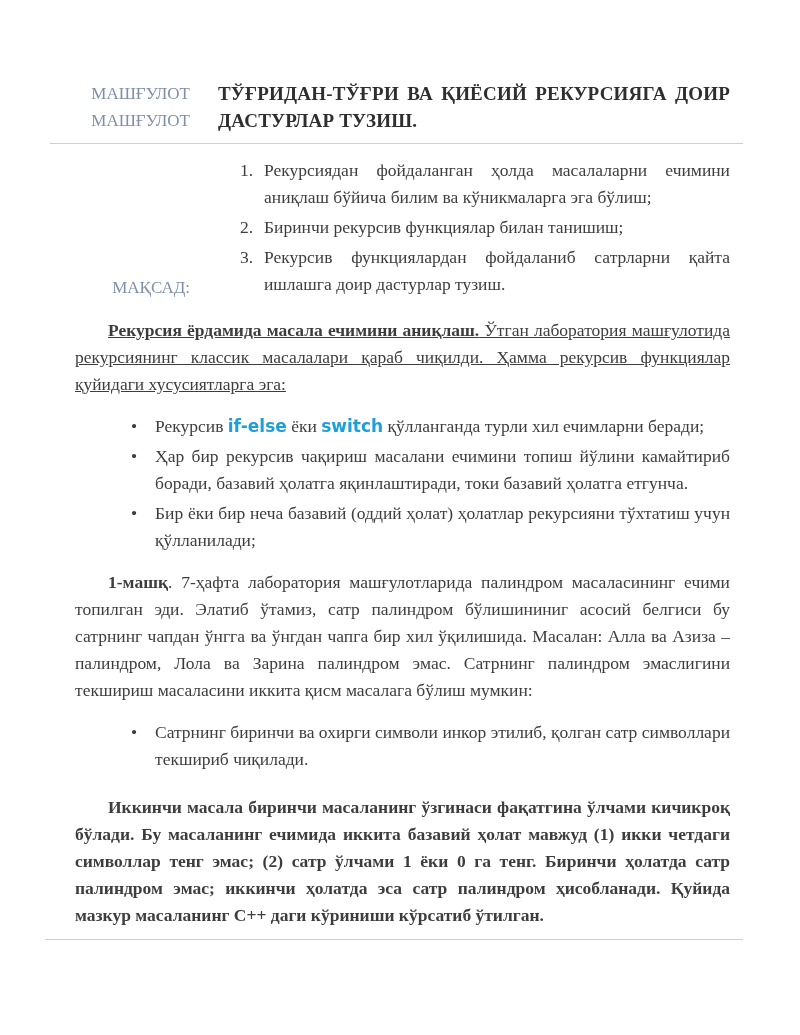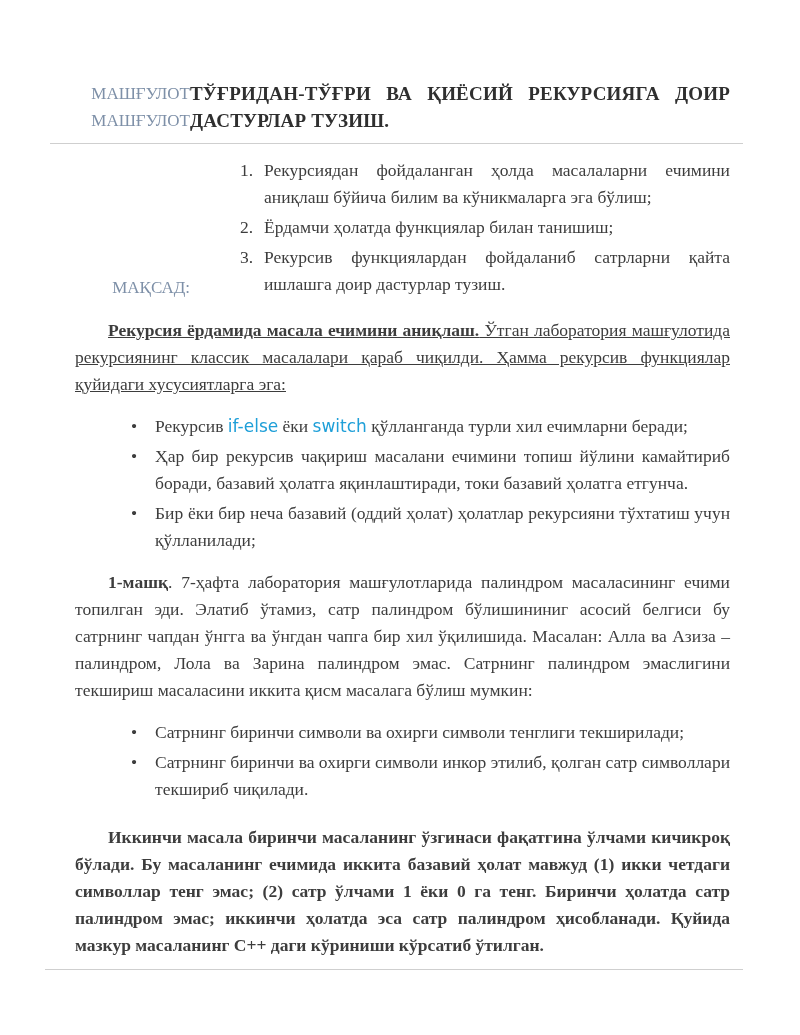--- a/index.html
+++ b/index.html
@@ -17,21 +17,21 @@
   }
   .page{box-sizing:border-box;width:800px;height:1035px;padding:80px 70px 0 75px;}
 
   
   .header-row{display:flex;align-items:flex-end;}
   .header-label{
     width:115px;flex:none;text-align:right;
     color:var(--label-accent);font-size:17px;line-height:27px;
   }
   .header-title{
-    flex:1;font-weight:bold;font-size:19px;line-height:27px;
+    flex:1;margin-left:28px;font-weight:bold;font-size:19px;line-height:27px;
     color:#2f2f2f;text-align:justify;text-align-last:left;letter-spacing:0.2px;
   }
 
   .rule{border:none;border-top:1px solid var(--divider);height:0;}
   .rule-header{margin:9px -13px 13px -25px;}
   .rule-footer{margin:10px -13px 8px -30px;}
 
   
   .goal-row{display:flex;align-items:flex-end;}
   .goal-label{
@@ -54,21 +54,21 @@
   .bullets{margin-top:15px;}
   .bullet-item{
     position:relative;padding-left:80px;margin-bottom:3px;
     text-align:justify;text-align-last:left;
   }
   .bullet-item::before{
     content:"\2022";position:absolute;left:56px;top:0;color:var(--body-text);
   }
   .code{
     font-family:"DejaVu Sans","Liberation Sans",sans-serif;
-    font-weight:normal;color:var(--code-accent);font-size:17px;
+    font-weight:bold;color:var(--code-accent);font-size:17px;
   }
 
   
   .footer-text{padding-left:45px;line-height:27px;}
 </style>
 </head>
 <body>
 
 <div class="page">
 
@@ -84,41 +84,40 @@
 
   <div class="goal-row">
     <div class="goal-label">МАҚСАД:</div>
     <div class="goal-list">
       <div class="goal-item">
         <span class="goal-num">1.</span>
         <span class="goal-text">Рекурсиядан фойдаланган ҳолда масалаларни ечимини аниқлаш бўйича билим ва кўникмаларга эга бўлиш;</span>
       </div>
       <div class="goal-item">
         <span class="goal-num">2.</span>
-        <span class="goal-text">Ёрдамчи ҳолатда функциялар билан танишиш;</span>
+        <span class="goal-text">Биринчи рекурсив функциялар билан танишиш;</span>
       </div>
       <div class="goal-item">
         <span class="goal-num">3.</span>
         <span class="goal-text">Рекурсив функциялардан фойдаланиб сатрларни қайта ишлашга доир дастурлар тузиш.</span>
       </div>
     </div>
   </div>
 
   <p class="para mt-intro"><span class="lead">Рекурсия ёрдамида масала ечимини аниқлаш.</span><span> Ўтган лаборатория машғулотида рекурсиянинг классик масалалари қараб чиқилди. Ҳамма рекурсив функциялар қуйидаги хусусиятларга эга:</span></p>
 
   <div class="bullets">
     <div class="bullet-item"><span>Рекурсив </span><span class="code">if-else</span><span> ёки </span><span class="code">switch</span><span> қўлланганда турли хил ечимларни беради;</span></div>
     <div class="bullet-item">Ҳар бир рекурсив чақириш масалани ечимини топиш йўлини камайтириб боради, базавий ҳолатга яқинлаштиради, токи базавий ҳолатга етгунча.</div>
     <div class="bullet-item">Бир ёки бир неча базавий (оддий ҳолат) ҳолатлар рекурсияни тўхтатиш учун қўлланилади;</div>
   </div>
 
   <p class="para mt-exercise"><span class="lead">1-машқ</span><span>. 7-ҳафта лаборатория машғулотларида палиндром масаласининг ечими топилган эди. Элатиб ўтамиз, сатр палиндром бўлишининиг асосий белгиси бу сатрнинг чапдан ўнгга ва ўнгдан чапга бир хил ўқилишида. Масалан: Алла ва Азиза – палиндром, Лола ва Зарина палиндром эмас. Сатрнинг палиндром эмаслигини текшириш масаласини иккита қисм масалага бўлиш мумкин:</span></p>
 
   <div class="bullets">
-    <div class="bullet-item">Сатрнинг биринчи символи ва охирги символи тенглиги текширилади;</div>
     <div class="bullet-item">Сатрнинг биринчи ва охирги символи инкор этилиб, қолган сатр символлари текшириб чиқилади.</div>
   </div>
 
   <p class="para mt-closing">Иккинчи масала биринчи масаланинг ўзгинаси фақатгина ўлчами кичикроқ бўлади. Бу масаланинг ечимида иккита базавий ҳолат мавжуд (1) икки четдаги символлар тенг эмас; (2) сатр ўлчами 1 ёки 0 га тенг. Биринчи ҳолатда сатр палиндром эмас; иккинчи ҳолатда эса сатр палиндром ҳисобланади. Қуйида мазкур масаланинг С++ даги кўриниши кўрсатиб ўтилган.</p>
 
   <div>
     <hr class="rule rule-footer">
   </div>
 
 </div>

